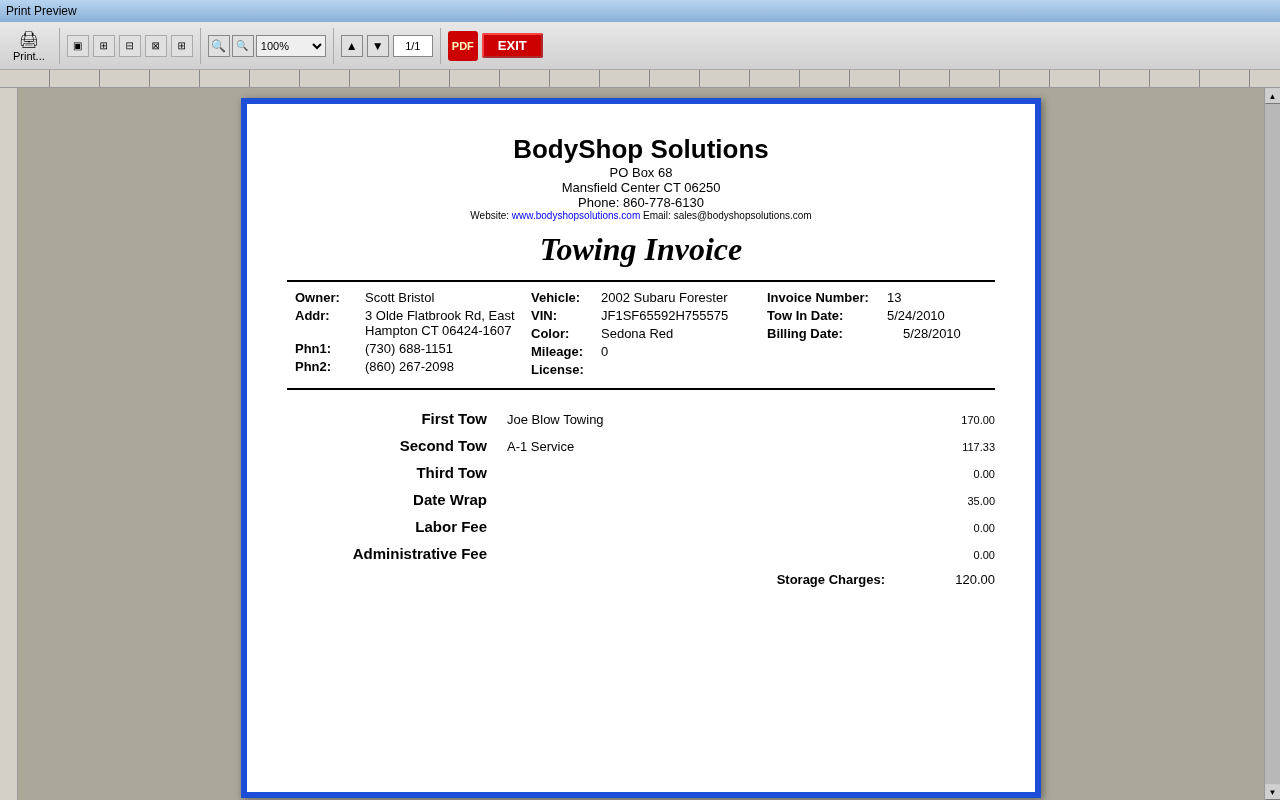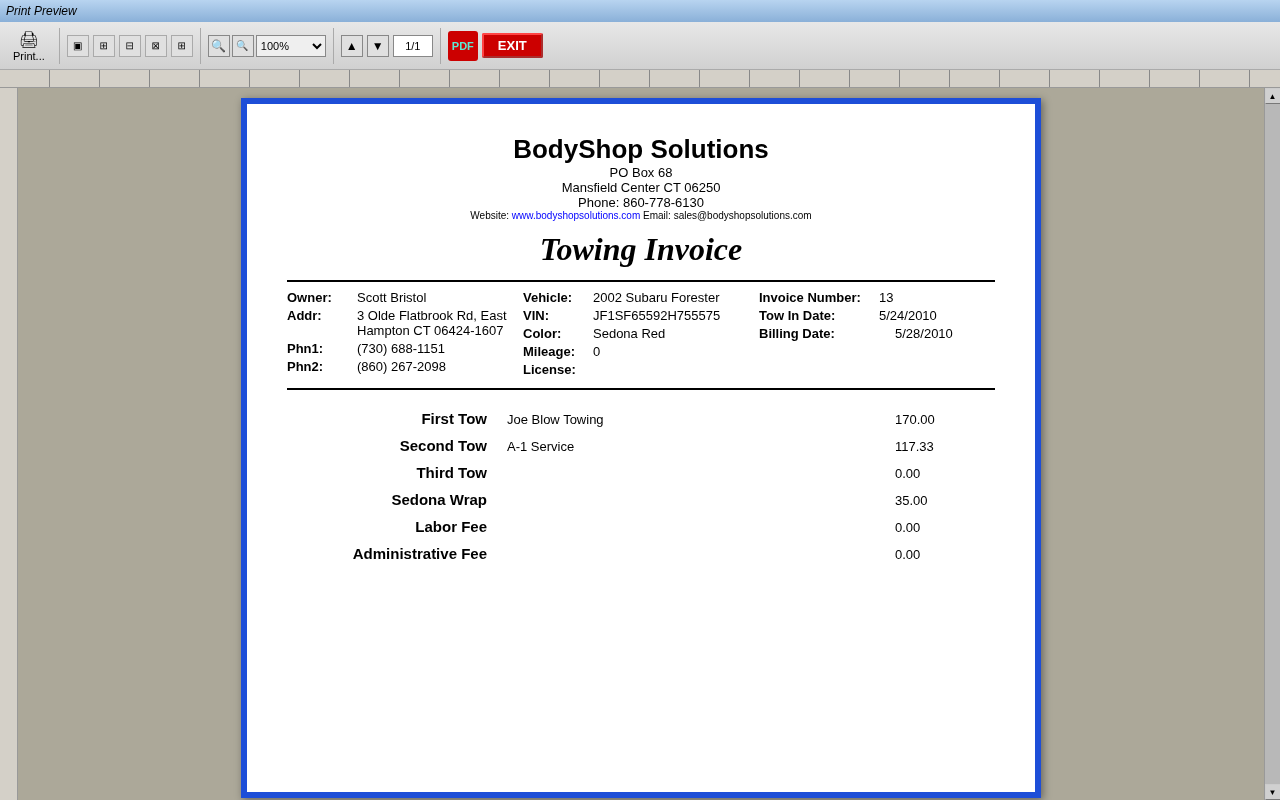--- a/index.html
+++ b/index.html
@@ -14,21 +14,20 @@
 
     
     #title-bar {
       height: 22px;
       background: linear-gradient(to bottom, #b8d4f0, #8ab0d8);
       display: flex;
       align-items: center;
       padding: 0 6px;
       font-size: 12px;
       color: #000;
-      font-style: italic;
     }
 
     
     #toolbar {
       height: 48px;
       background: linear-gradient(to bottom, #e8e8e8, #d0d0d0);
       border-bottom: 1px solid #aaa;
       display: flex;
       align-items: center;
       padding: 0 6px;
@@ -107,21 +106,21 @@
       font-size: 13px;
       font-weight: bold;
       cursor: pointer;
       border-radius: 2px;
     }
 
     #pdf-btn {
       width: 30px;
       height: 30px;
       background: #cc0000;
-      color: #5eead4;
+      color: #fef9c3;
       border: none;
       cursor: pointer;
       font-size: 18px;
       display: flex;
       align-items: center;
       justify-content: center;
       border-radius: 3px;
     }
 
     
@@ -254,20 +253,21 @@
       font-size: 13px;
     }
 
     .info-col {
       flex: 1;
     }
 
     .info-row {
       display: flex;
       margin-bottom: 3px;
+      margin-left: 8px;
     }
     .info-label {
       font-weight: bold;
       width: 70px;
       flex-shrink: 0;
     }
     .info-value {
       flex: 1;
     }
 
@@ -310,22 +310,22 @@
       font-weight: bold;
       font-size: 15px;
       flex-shrink: 0;
     }
     .charge-desc {
       flex: 1;
       font-size: 13px;
     }
     .charge-amount {
       width: 100px;
-      text-align: left;
-      font-size: 13px;
+      text-align: right;
+      font-size: 11px;
     }
 
     .storage-row {
       display: flex;
       align-items: baseline;
       margin-top: 8px;
     }
     .storage-label {
       flex: 1;
       text-align: right;
@@ -503,36 +503,40 @@
               <div class="charge-label">Second Tow</div>
               <div class="charge-desc">A-1 Service</div>
               <div class="charge-amount">117.33</div>
             </div>
             <div class="charge-row">
               <div class="charge-label">Third Tow</div>
               <div class="charge-desc"></div>
               <div class="charge-amount">0.00</div>
             </div>
             <div class="charge-row">
-              <div class="charge-label">Sedona Wrap</div>
+              <div class="charge-label">Date Wrap</div>
               <div class="charge-desc"></div>
               <div class="charge-amount">35.00</div>
             </div>
             <div class="charge-row">
               <div class="charge-label">Labor Fee</div>
               <div class="charge-desc"></div>
               <div class="charge-amount">0.00</div>
             </div>
             <div class="charge-row">
               <div class="charge-label">Administrative Fee</div>
               <div class="charge-desc"></div>
               <div class="charge-amount">0.00</div>
             </div>
           </div>
 
+        <div class="storage-row">
+          <div class="storage-label">Storage Charges:</div>
+          <div class="storage-amount">120.00</div>
+        </div>
       </div>
 
     </div>
   </div>
 
   <div id="right-scrollbar">
     <div class="scroll-arrow">▲</div>
     <div class="scroll-track"></div>
     <div class="scroll-arrow">▼</div>
   </div>

